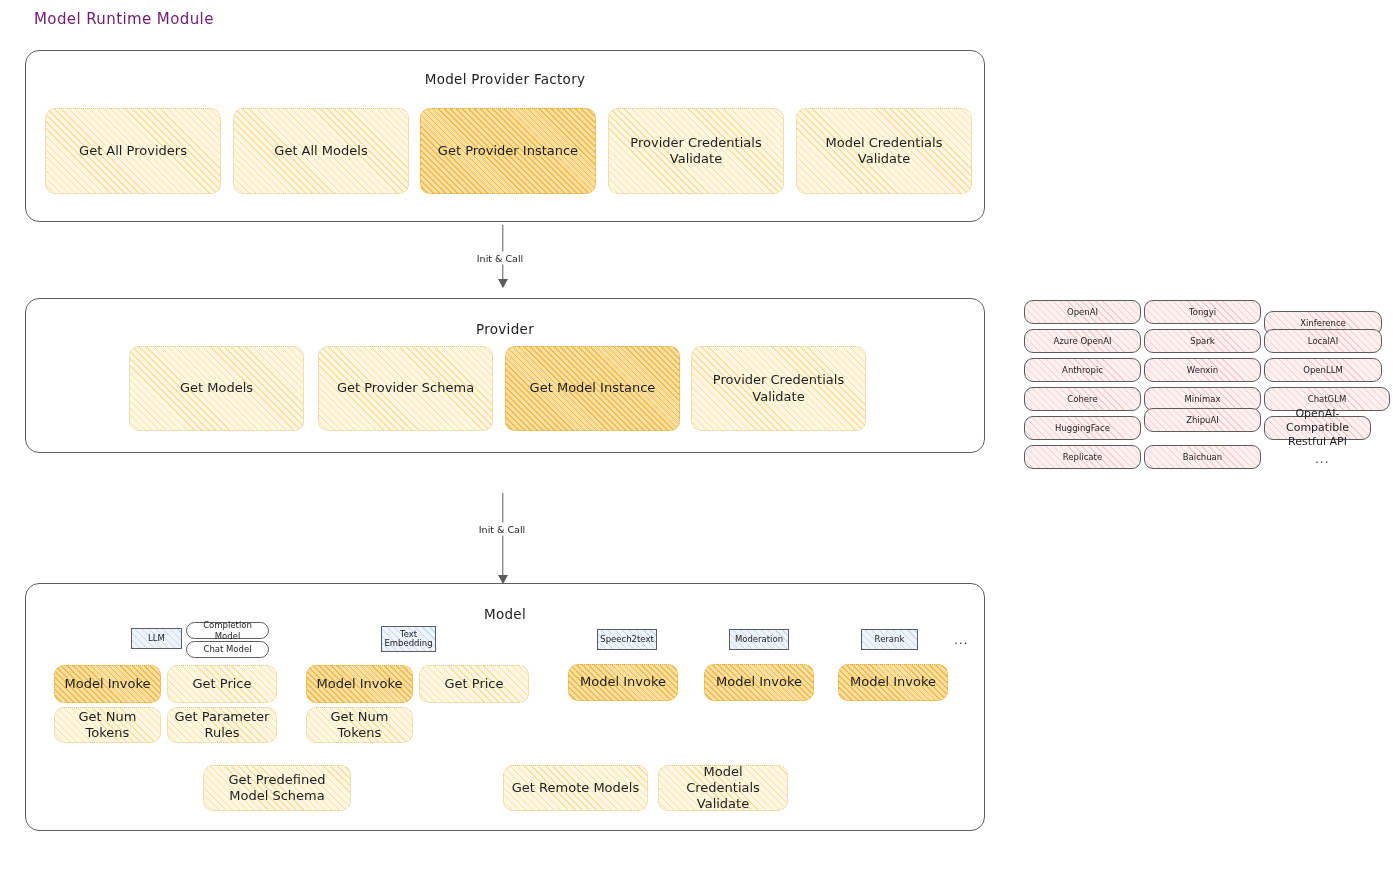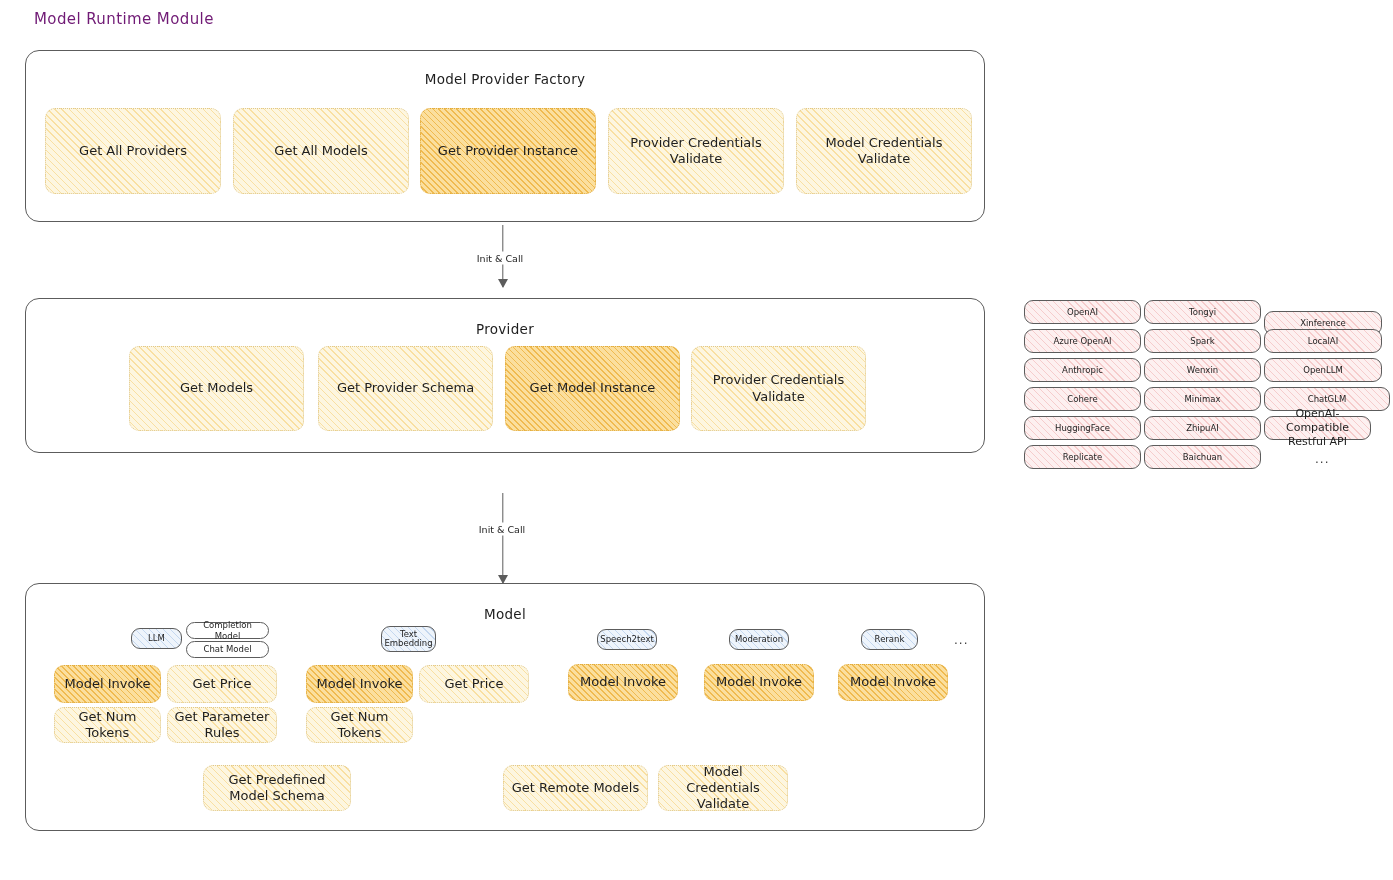--- a/index.html
+++ b/index.html
@@ -68,21 +68,21 @@
   .node.pink{
     border:1.2px solid #5c5c5c;
     border-radius:9px;
     background-color:#fdf0f0;
     background-image:repeating-linear-gradient(45deg,
        rgba(235,150,150,.40) 0 1px, rgba(0,0,0,0) 1px 5px);
     font-size:8.5px;
   }
   .node.blue{
     border:1.2px solid #5c5c5c;
-    border-radius:9px;
+    border-radius:0;
     background-color:#eef4fb;
     background-image:repeating-linear-gradient(45deg,
        rgba(130,170,220,.38) 0 1px, rgba(0,0,0,0) 1px 5px);
     font-size:8.5px;
   }
   .node.white{
     border:1.2px solid #5c5c5c;
     border-radius:9px;
     background:#ffffff;
     font-size:8.5px;
@@ -150,21 +150,21 @@
     <div class="node pink" style="left:0px;  top:29px; width:117px;height:24px;">Azure OpenAI</div>
     <div class="node pink" style="left:0px;  top:58px; width:117px;height:24px;">Anthropic</div>
     <div class="node pink" style="left:0px;  top:87px; width:117px;height:24px;">Cohere</div>
     <div class="node pink" style="left:0px;  top:116px;width:117px;height:24px;">HuggingFace</div>
     <div class="node pink" style="left:0px;  top:145px;width:117px;height:24px;">Replicate</div>
 
     <div class="node pink" style="left:120px;top:0px;  width:117px;height:24px;">Tongyi</div>
     <div class="node pink" style="left:120px;top:29px; width:117px;height:24px;">Spark</div>
     <div class="node pink" style="left:120px;top:58px; width:117px;height:24px;">Wenxin</div>
     <div class="node pink" style="left:120px;top:87px; width:117px;height:24px;">Minimax</div>
-    <div class="node pink" style="left:120px;top:116px;width:117px;height:24px;border-radius:9px;">ZhipuAI</div>
+    <div class="node pink" style="left:120px;top:108px;width:117px;height:24px;border-radius:9px;">ZhipuAI</div>
     <div class="node pink" style="left:120px;top:145px;width:117px;height:24px;">Baichuan</div>
 
     <div class="node pink" style="left:240px;top:0px;  width:118px;height:24px;margin-top:11px;">Xinference</div>
     <div class="node pink" style="left:240px;top:29px; width:118px;height:24px;text-align:center;">LocalAI</div>
     <div class="node pink" style="left:240px;top:58px; width:118px;height:24px;">OpenLLM</div>
     <div class="node pink" style="left:240px;top:87px; width:126px;height:24px;">ChatGLM</div>
     <div class="node pink" style="left:240px;top:116px;width:107px;height:24px;font-size:11px;">OpenAI-Compatible Restful API</div>
     <div class="ellipsis" style="left:291px;top:152px;">...</div>
   </div>
 

